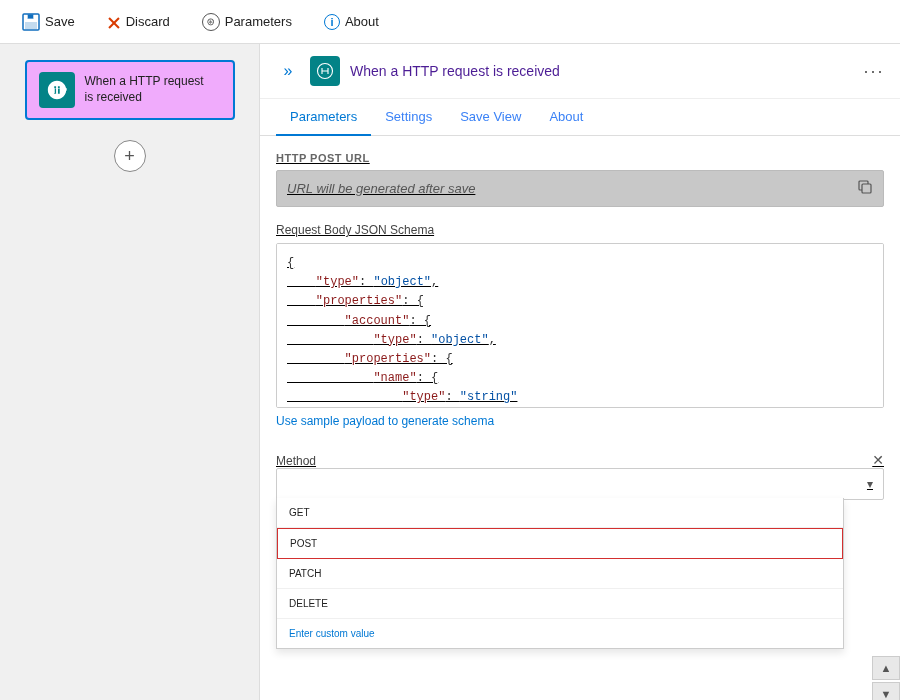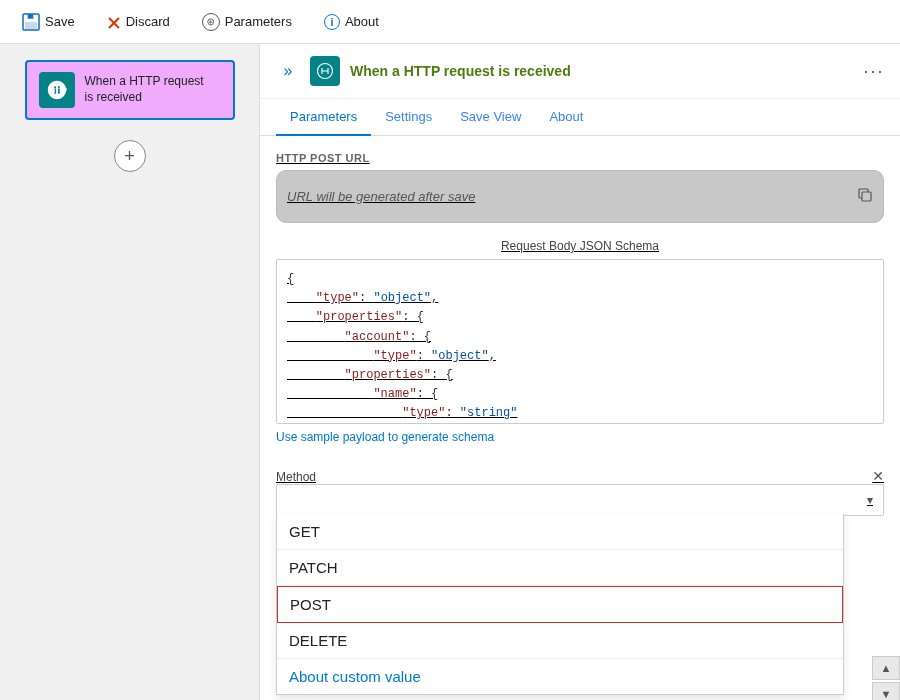--- a/index.html
+++ b/index.html
@@ -152,22 +152,22 @@
     .panel-node-icon {
       width: 30px; height: 30px;
       background: #038387;
       border-radius: 4px;
       display: flex; align-items: center; justify-content: center;
       flex-shrink: 0;
     }
     .panel-title {
       flex: 1;
       font-size: 14px;
-      font-weight: 700;
-      color: #4d7c0f;
+      font-weight: 400;
+      color: #4c1d95;
     }
     .more-icon {
       cursor: pointer;
       font-size: 18px;
       color: #555;
       letter-spacing: 1px;
     }
 
     
     .tabs {
@@ -204,42 +204,41 @@
       letter-spacing: 0.5px;
       margin-bottom: 6px;
       font-weight: 600;
     }
 
     .url-field {
       display: flex;
       align-items: center;
       background: #c8c8c8;
       border: 1px solid #bbb;
-      border-radius: 10px;
-      padding: 16px 10px;
+      border-radius: 2px;
+      padding: 8px 10px;
       margin-bottom: 16px;
       gap: 8px;
     }
     .url-text {
       flex: 1;
       color: #555;
       font-size: 13px;
       font-style: italic;
     }
     .copy-icon {
       cursor: pointer;
       color: #555;
       font-size: 14px;
     }
 
     .json-label {
       font-size: 12px;
       color: #444;
       margin-bottom: 6px;
-      text-align: center;
     }
     .json-editor {
       border: 1px solid #ccc;
       border-radius: 2px;
       padding: 10px;
       font-family: 'Consolas', 'Courier New', monospace;
       font-size: 12px;
       line-height: 1.6;
       height: 165px;
       overflow-y: auto;
@@ -303,21 +302,21 @@
       right: 40px;
       background: #fff;
       border: 1px solid #ccc;
       border-top: none;
       z-index: 100;
       box-shadow: 0 4px 8px rgba(0,0,0,0.1);
     }
     .dropdown-item {
       padding: 9px 12px;
       cursor: pointer;
-      font-size: 15px;
+      font-size: 10px;
       color: #222;
       border-bottom: 1px solid #f0f0f0;
     }
     .dropdown-item.selected {
       border: 1.5px solid #d32f2f;
       color: #222;
     }
     .dropdown-item.custom {
       color: #0078d4;
     }
@@ -445,24 +444,24 @@
           <span class="method-label">Method</span>
           <span class="clear-icon">✕</span>
         </div>
         <div class="method-input">
           <span></span>
           <span class="chevron-down">▾</span>
         </div>
 
         <div class="dropdown-menu">
           <div class="dropdown-item">GET</div>
+          <div class="dropdown-item selected">POST</div>
           <div class="dropdown-item">PATCH</div>
-          <div class="dropdown-item selected">POST</div>
           <div class="dropdown-item">DELETE</div>
-          <div class="dropdown-item custom">About custom value</div>
+          <div class="dropdown-item custom">Enter custom value</div>
         </div>
       </div>
 
       
       <div class="right-scroll-arrows">
         <div class="scroll-arr">▲</div>
         <div class="scroll-arr">▼</div>
       </div>
 
     </div>

